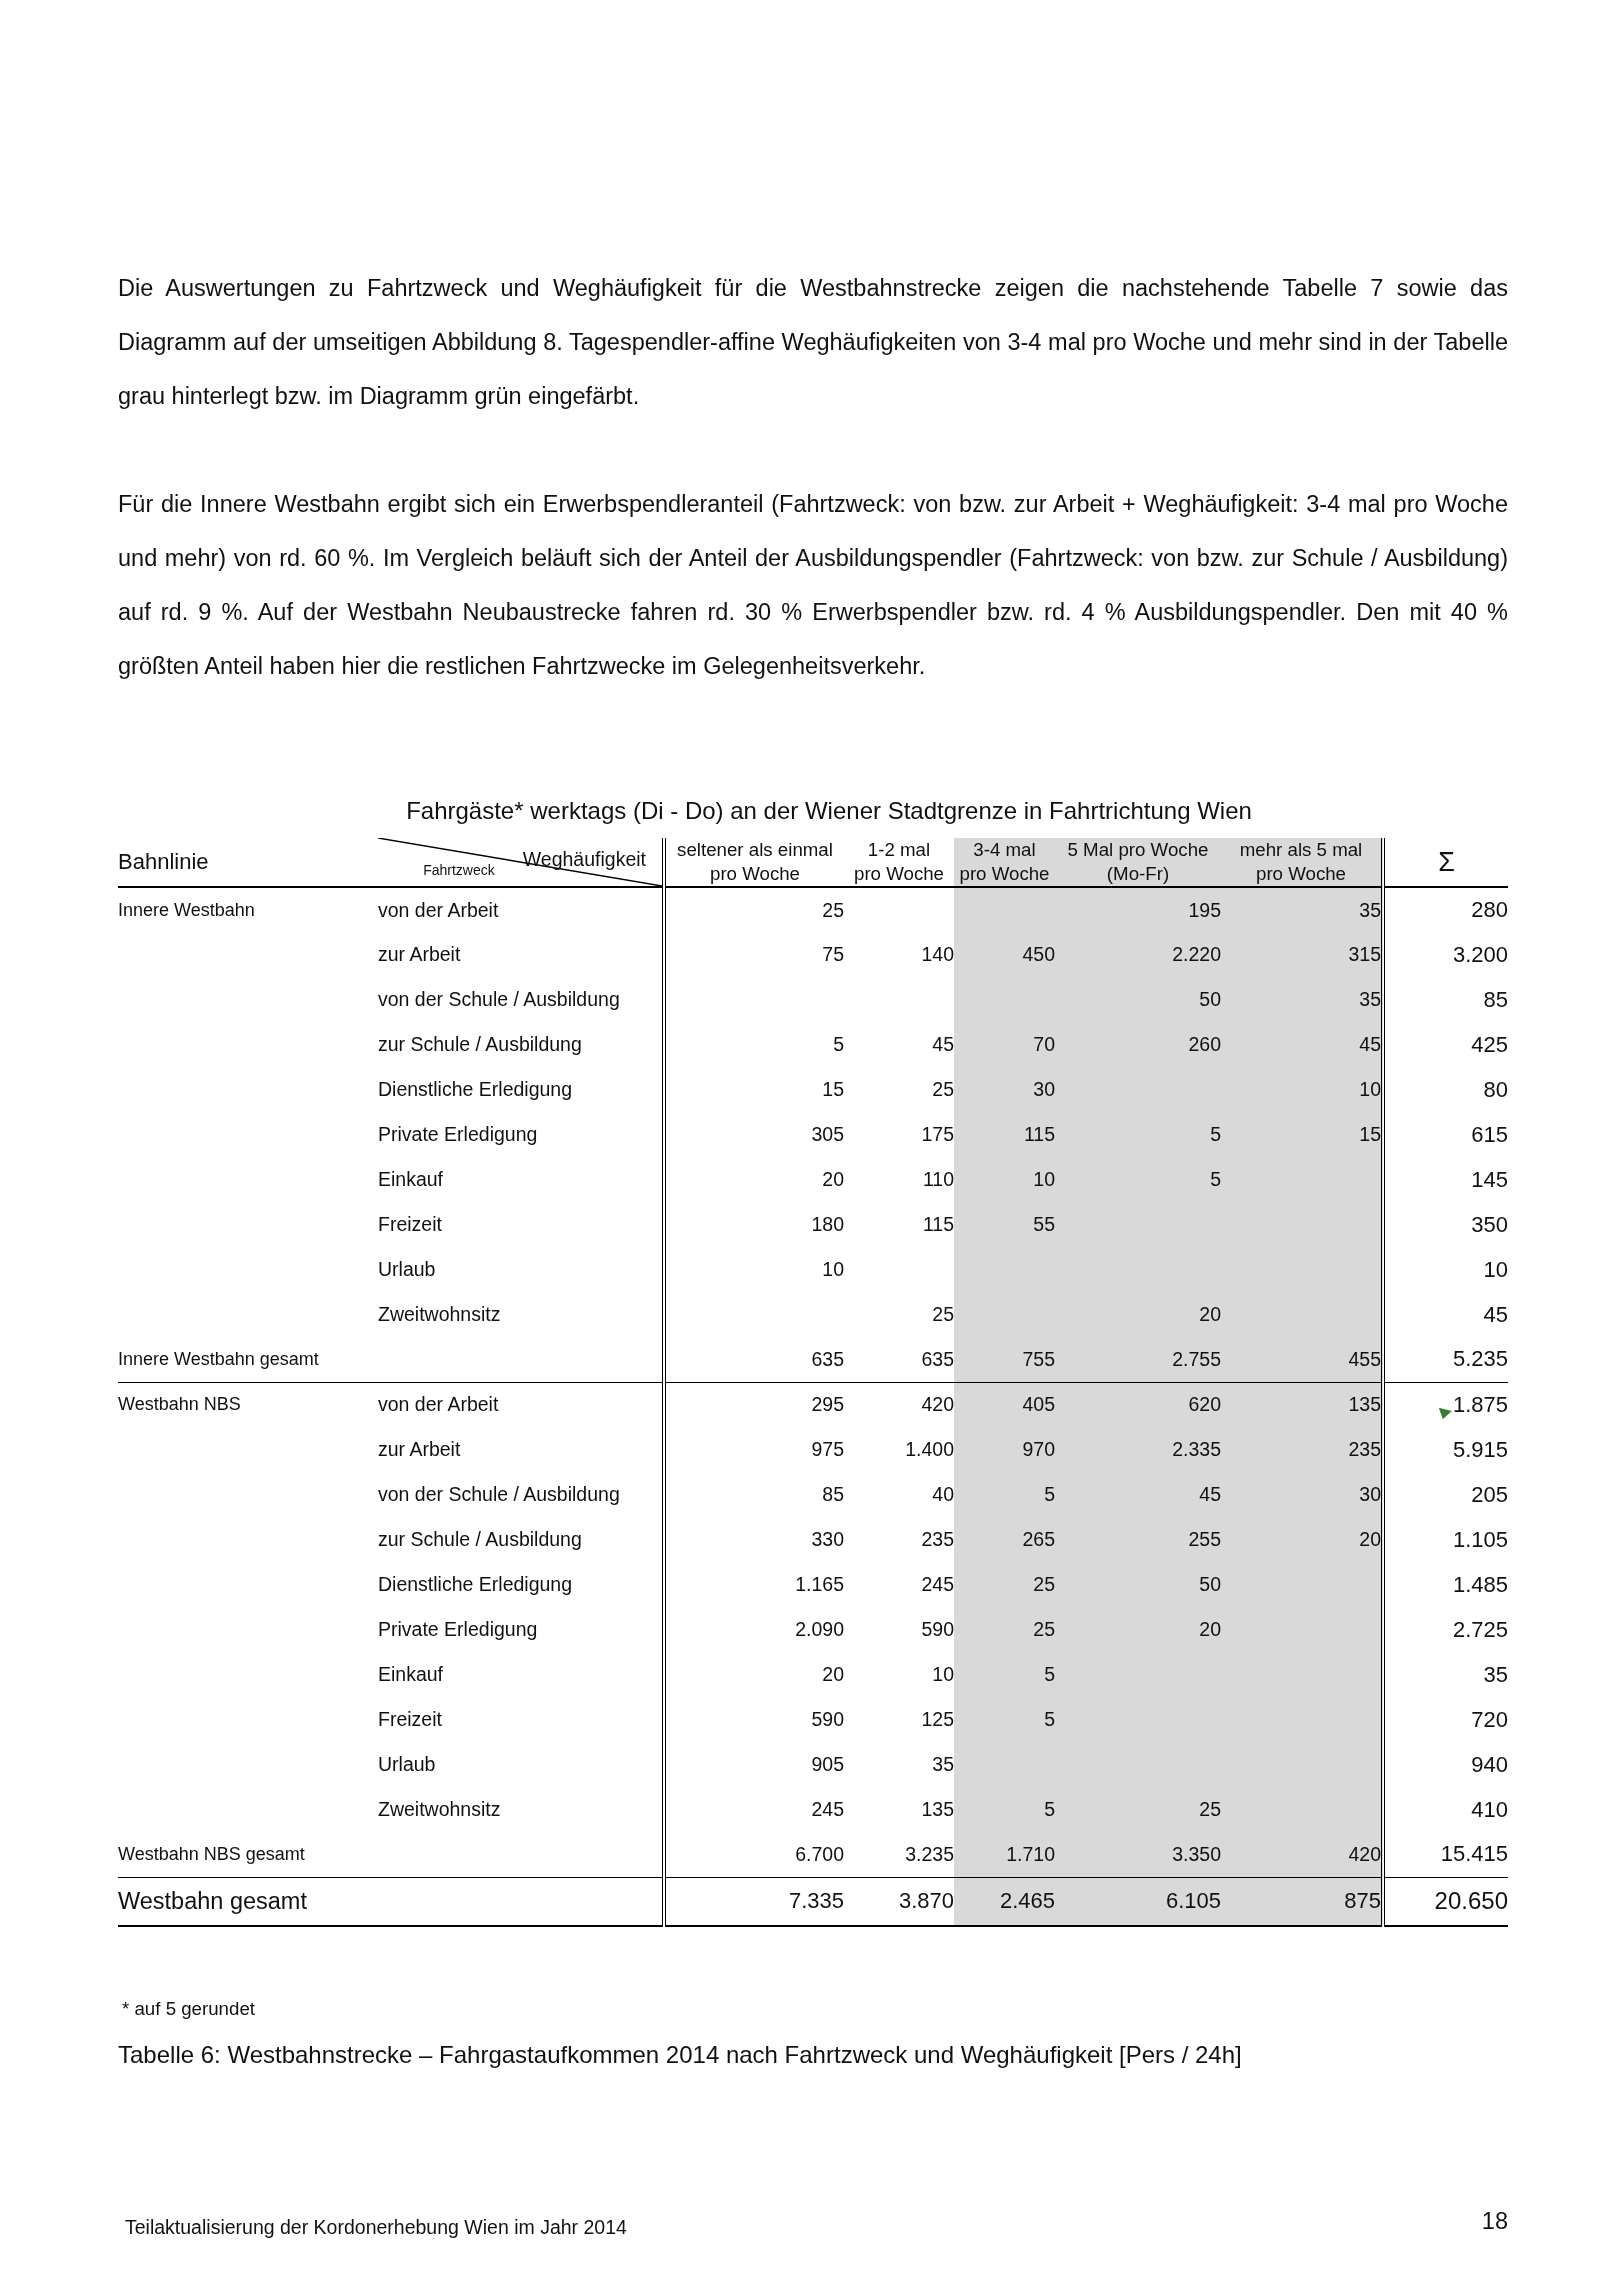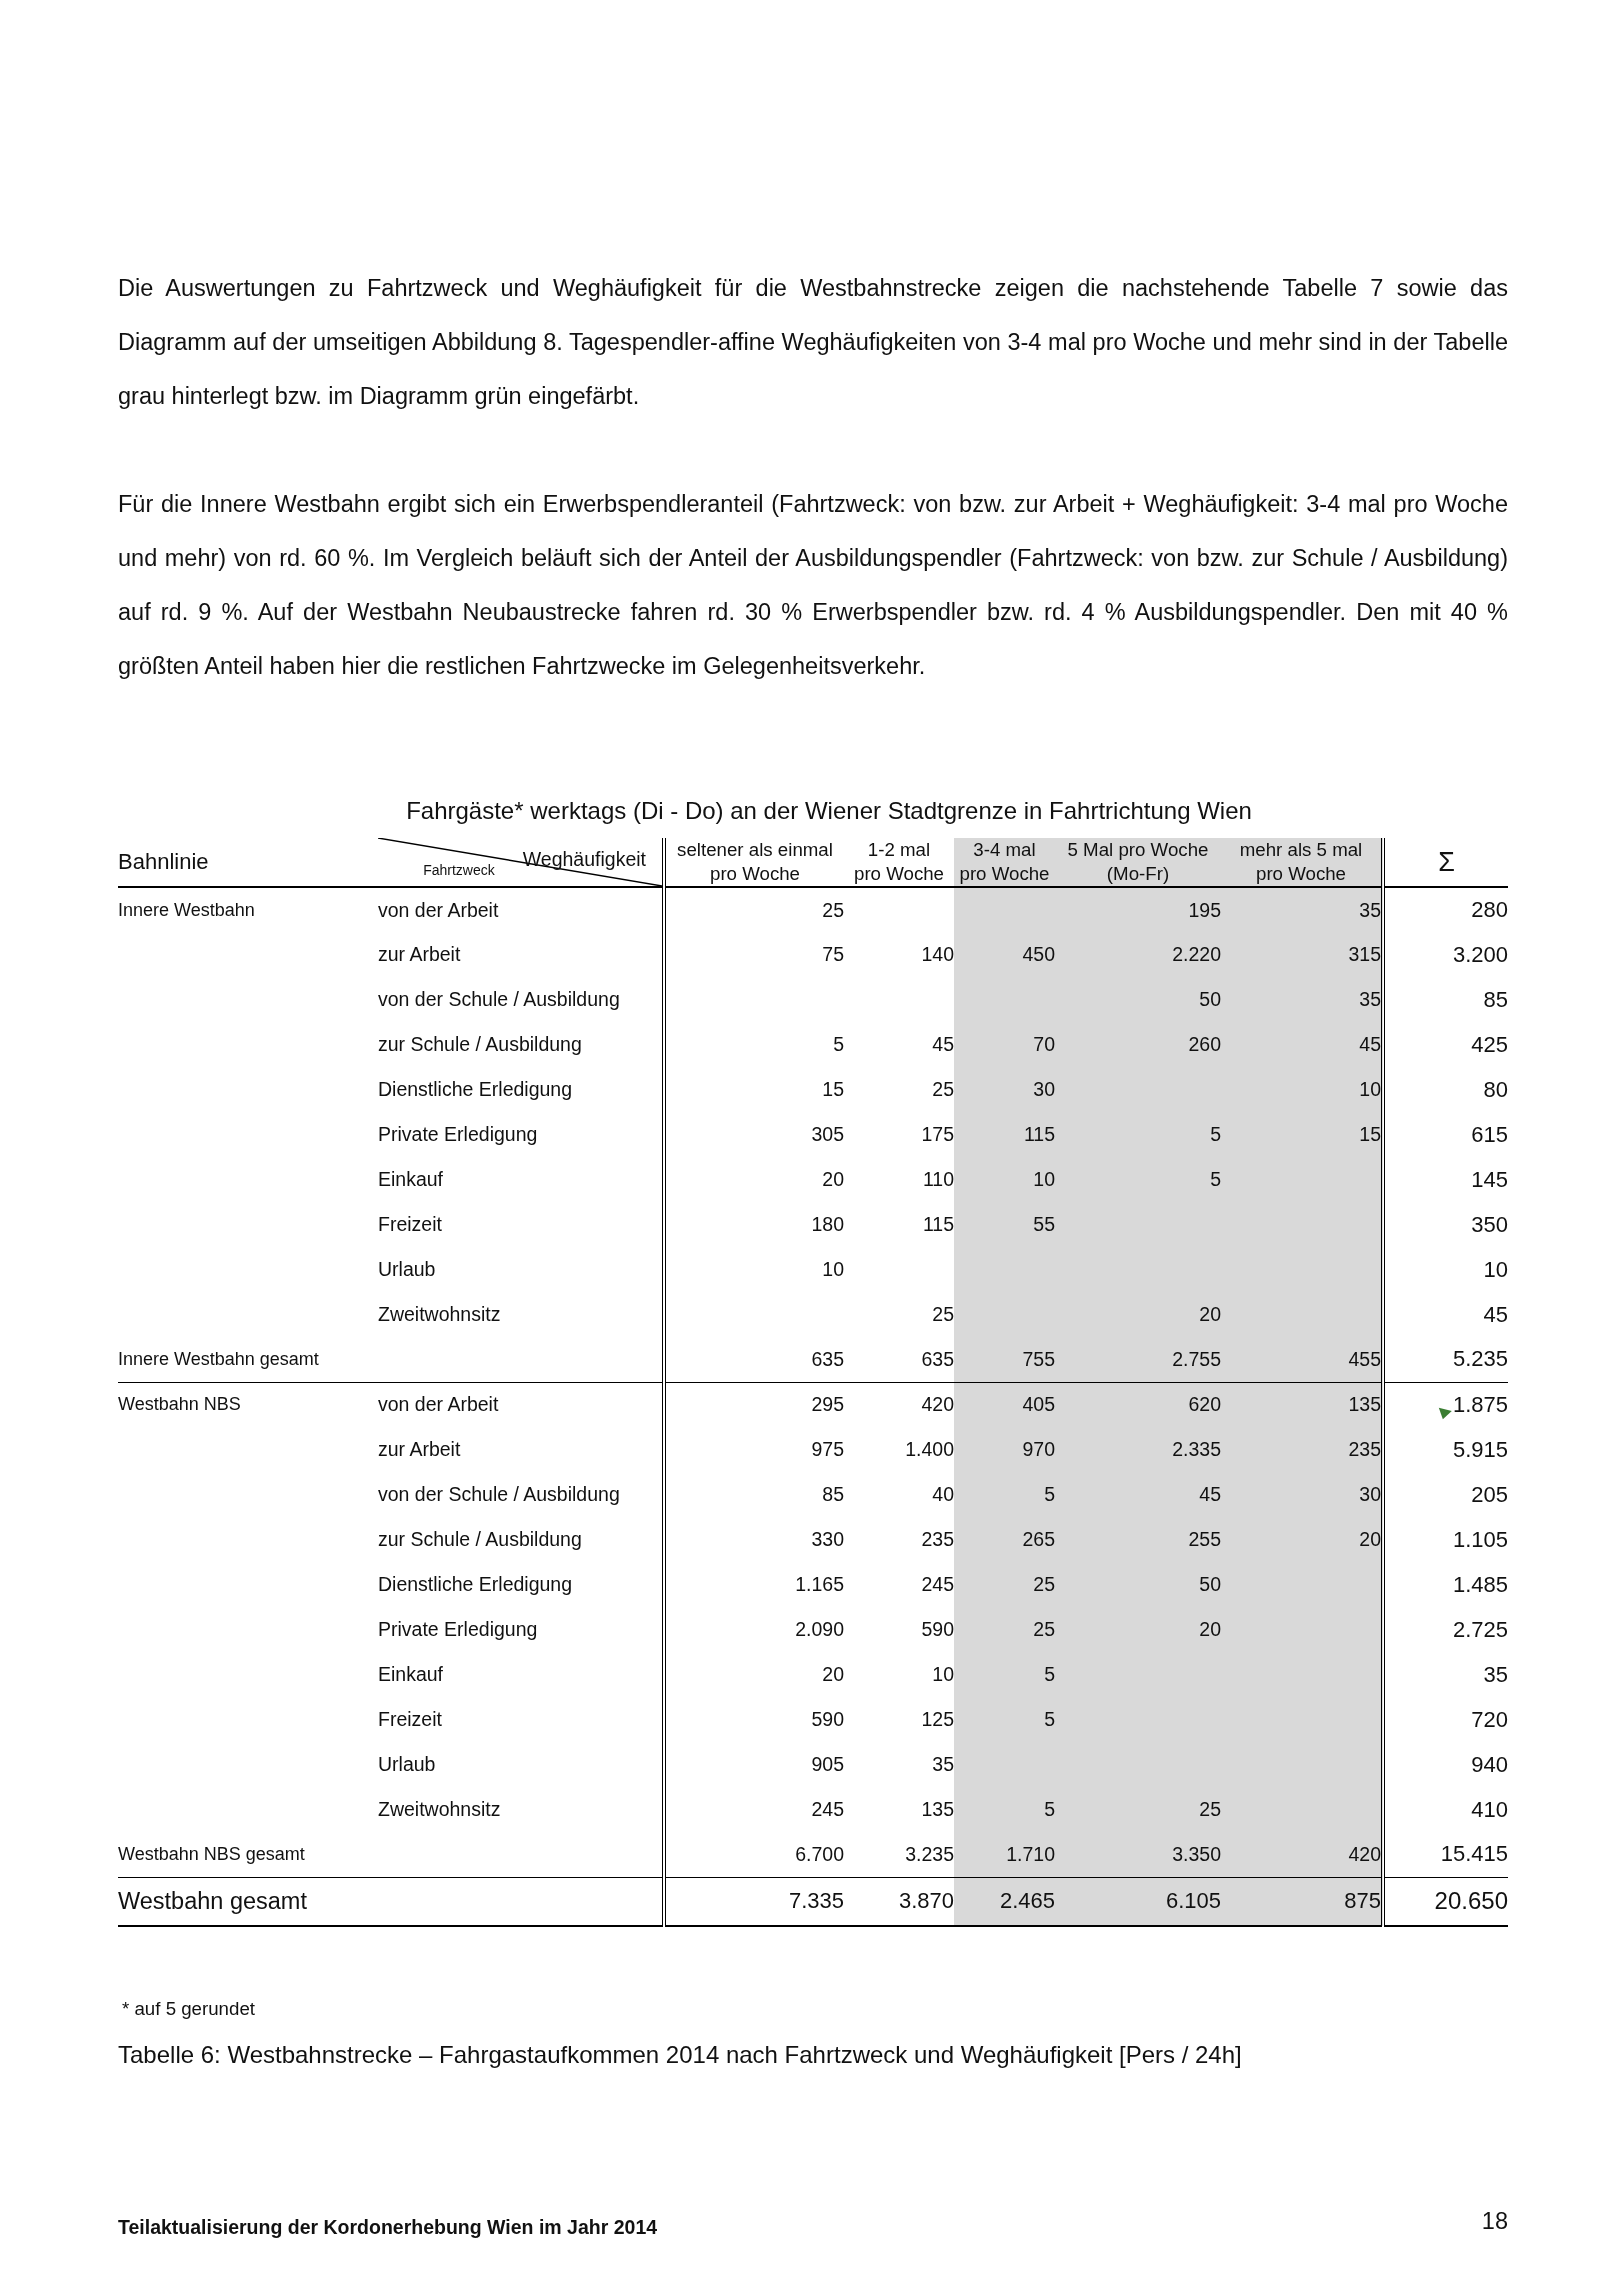--- a/index.html
+++ b/index.html
@@ -63,22 +63,22 @@
 
   .footnote {
     position:absolute; top:1998px; left:4px;
     font-size:18.7px; color:#111;
   }
   .caption {
     position:absolute; top:2041px; left:0; width:1390px;
     font-size:24px; color:#111;
   }
   .footer-left {
-    position:absolute; top:2216px; left:0;
-    font-size:19.5px; color:#111;font-weight:bold;
+    position:absolute; top:2216px; left:7px;
+    font-size:19.5px; color:#111;
   }
   .page-number {
     position:absolute; top:2208px; right:0;
     font-size:23.5px; color:#111;
   }
   .green-marker {
     position:absolute; left:1438px; top:1407px;
     width:14.6px; height:13px;
   }
 </style>

